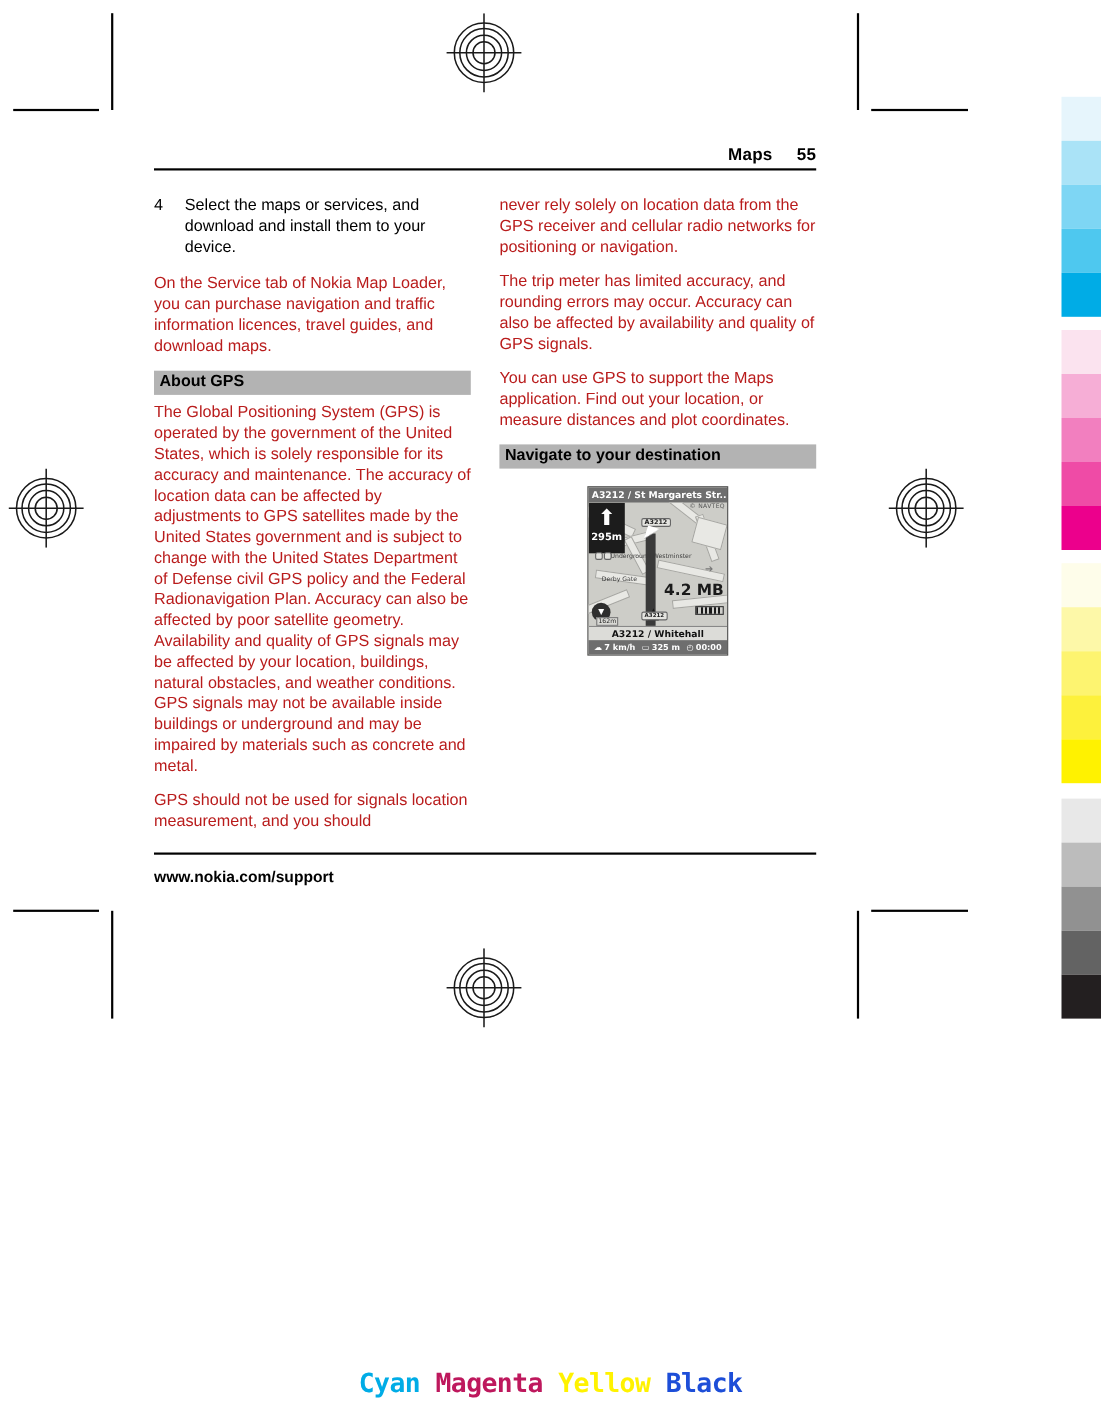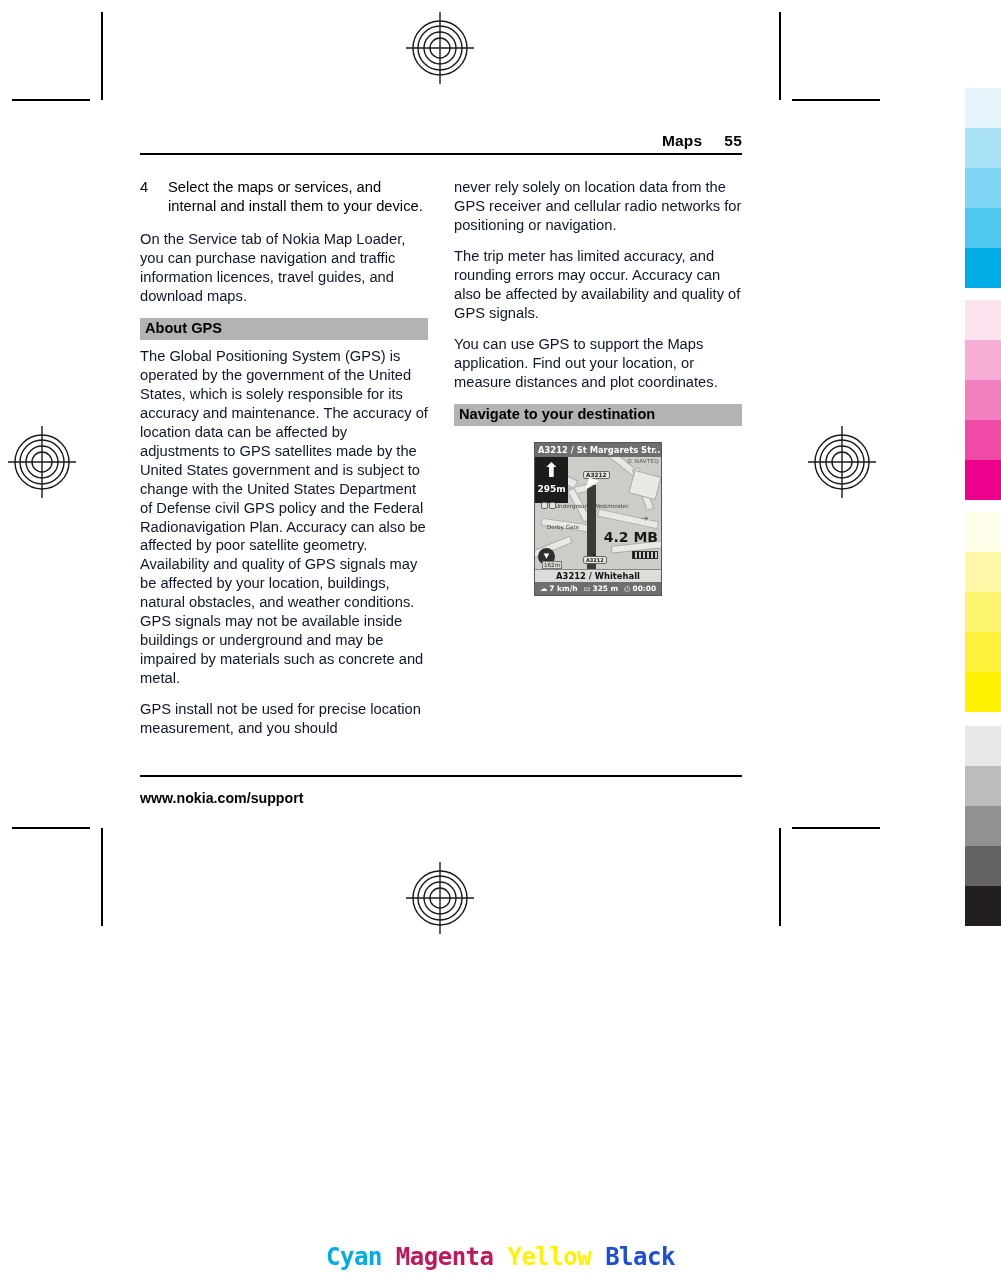--- a/index.html
+++ b/index.html
@@ -63,21 +63,21 @@
     font-size: 14.7px;
     line-height: 1.29;
     color: #000;
   }
   .numbered-item .num { width: 28px; flex: 0 0 28px; }
   .numbered-item .txt { flex: 1; }
 
   p.body {
     font-size: 14.7px;
     line-height: 1.29;
-    color: #0f172a;
+    color: #b91c1c;
     margin: 0 0 12px 0;
     text-align: left;
   }
   .numbered-item { margin-bottom: 14px; }
 
   .section-head {
     background: #b3b3b3;
     color: #000;
     font-weight: bold;
     font-size: 14.6px;
@@ -378,30 +378,30 @@
     <span>55</span>
   </div>
   <div class="header-rule"></div>
 
   <div class="columns">
 
     <div class="col">
 
       <div class="numbered-item">
         <span class="num">4</span>
-        <span class="txt">Select the maps or services, and internal and install them to your device.</span>
+        <span class="txt">Select the maps or services, and download and install them to your device.</span>
       </div>
 
       <p class="body">On the Service tab of Nokia Map Loader, you can purchase navigation and traffic information licences, travel guides, and download maps.</p>
 
       <div class="section-head">About GPS</div>
 
       <p class="body">The Global Positioning System (GPS) is operated by the government of the United States, which is solely responsible for its accuracy and maintenance. The accuracy of location data can be affected by adjustments to GPS satellites made by the United States government and is subject to change with the United States Department of Defense civil GPS policy and the Federal Radionavigation Plan. Accuracy can also be affected by poor satellite geometry. Availability and quality of GPS signals may be affected by your location, buildings, natural obstacles, and weather conditions. GPS signals may not be available inside buildings or underground and may be impaired by materials such as concrete and metal.</p>
 
-      <p class="body">GPS install not be used for precise location measurement, and you should</p>
+      <p class="body">GPS should not be used for signals location measurement, and you should</p>
     </div>
 
     <div class="col">
 
       <p class="body">never rely solely on location data from the GPS receiver and cellular radio networks for positioning or navigation.</p>
 
       <p class="body">The trip meter has limited accuracy, and rounding errors may occur. Accuracy can also be affected by availability and quality of GPS signals.</p>
 
 
 

